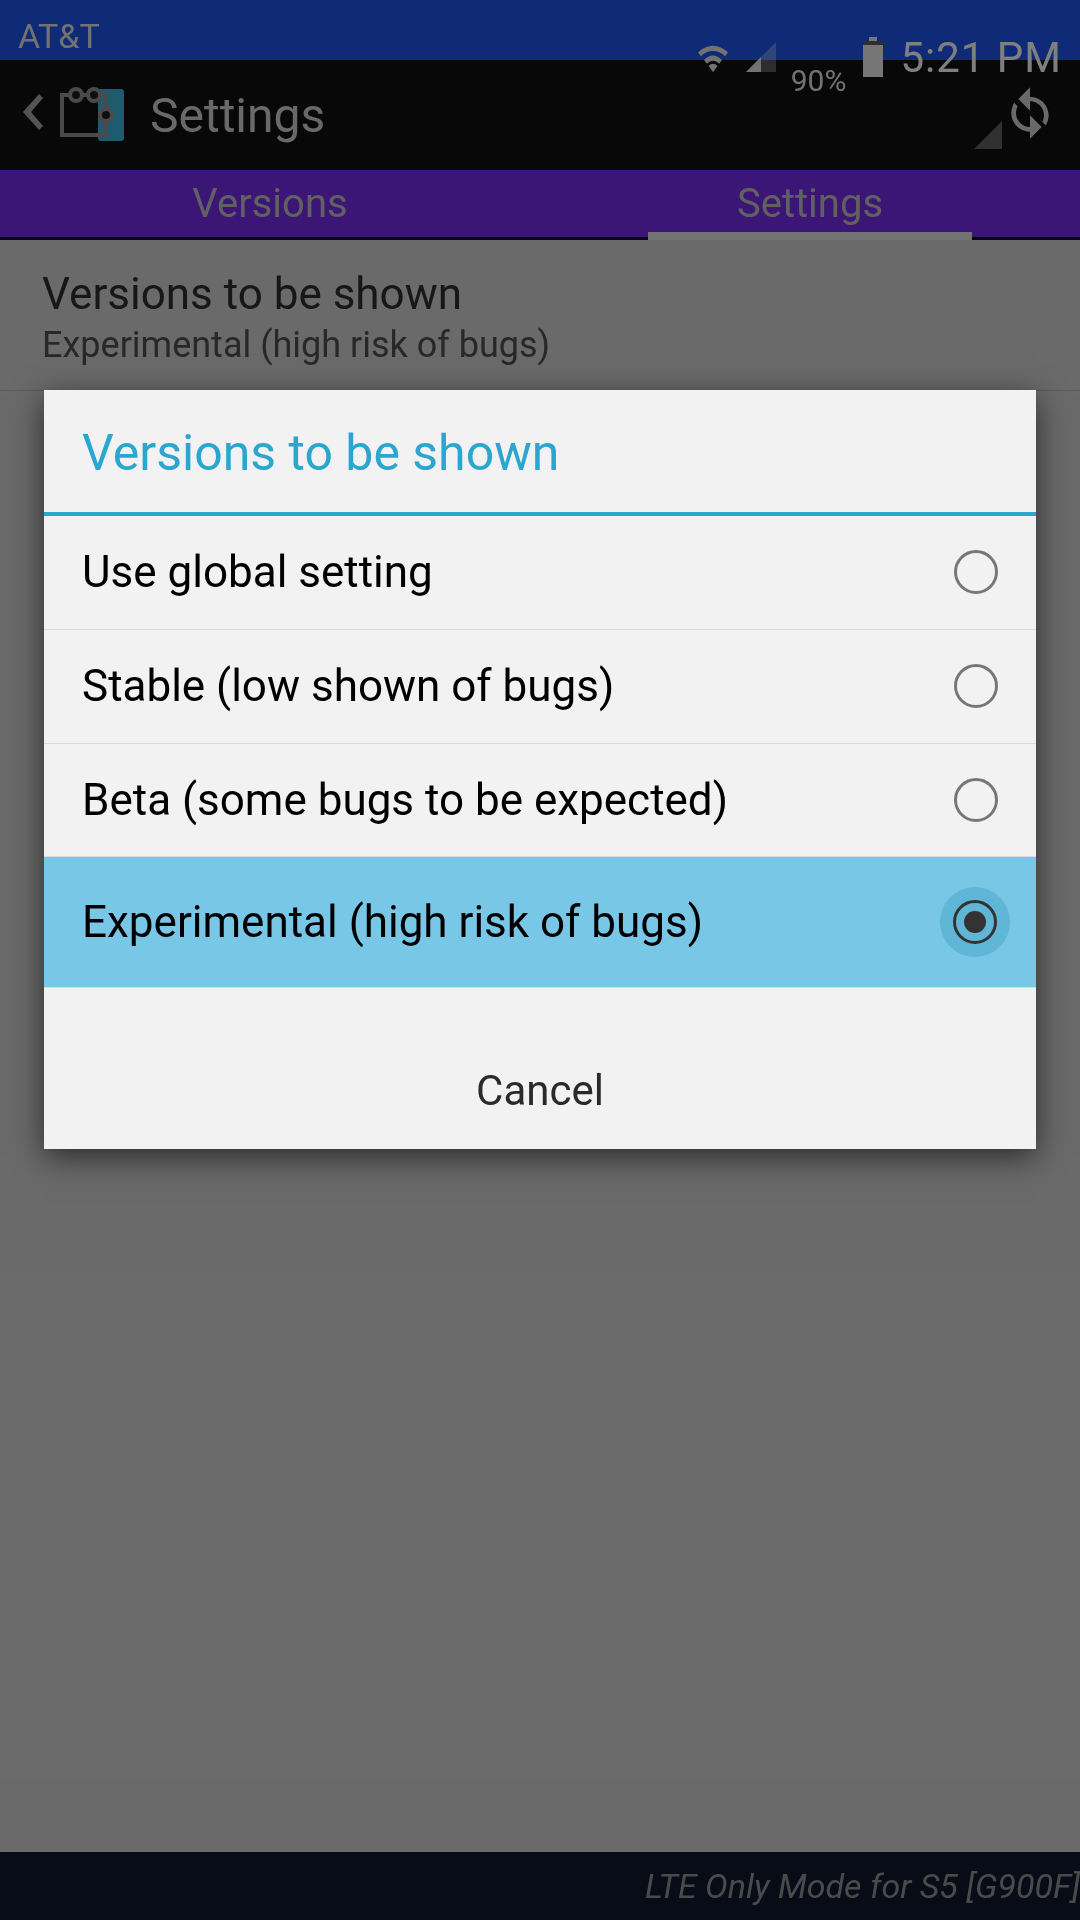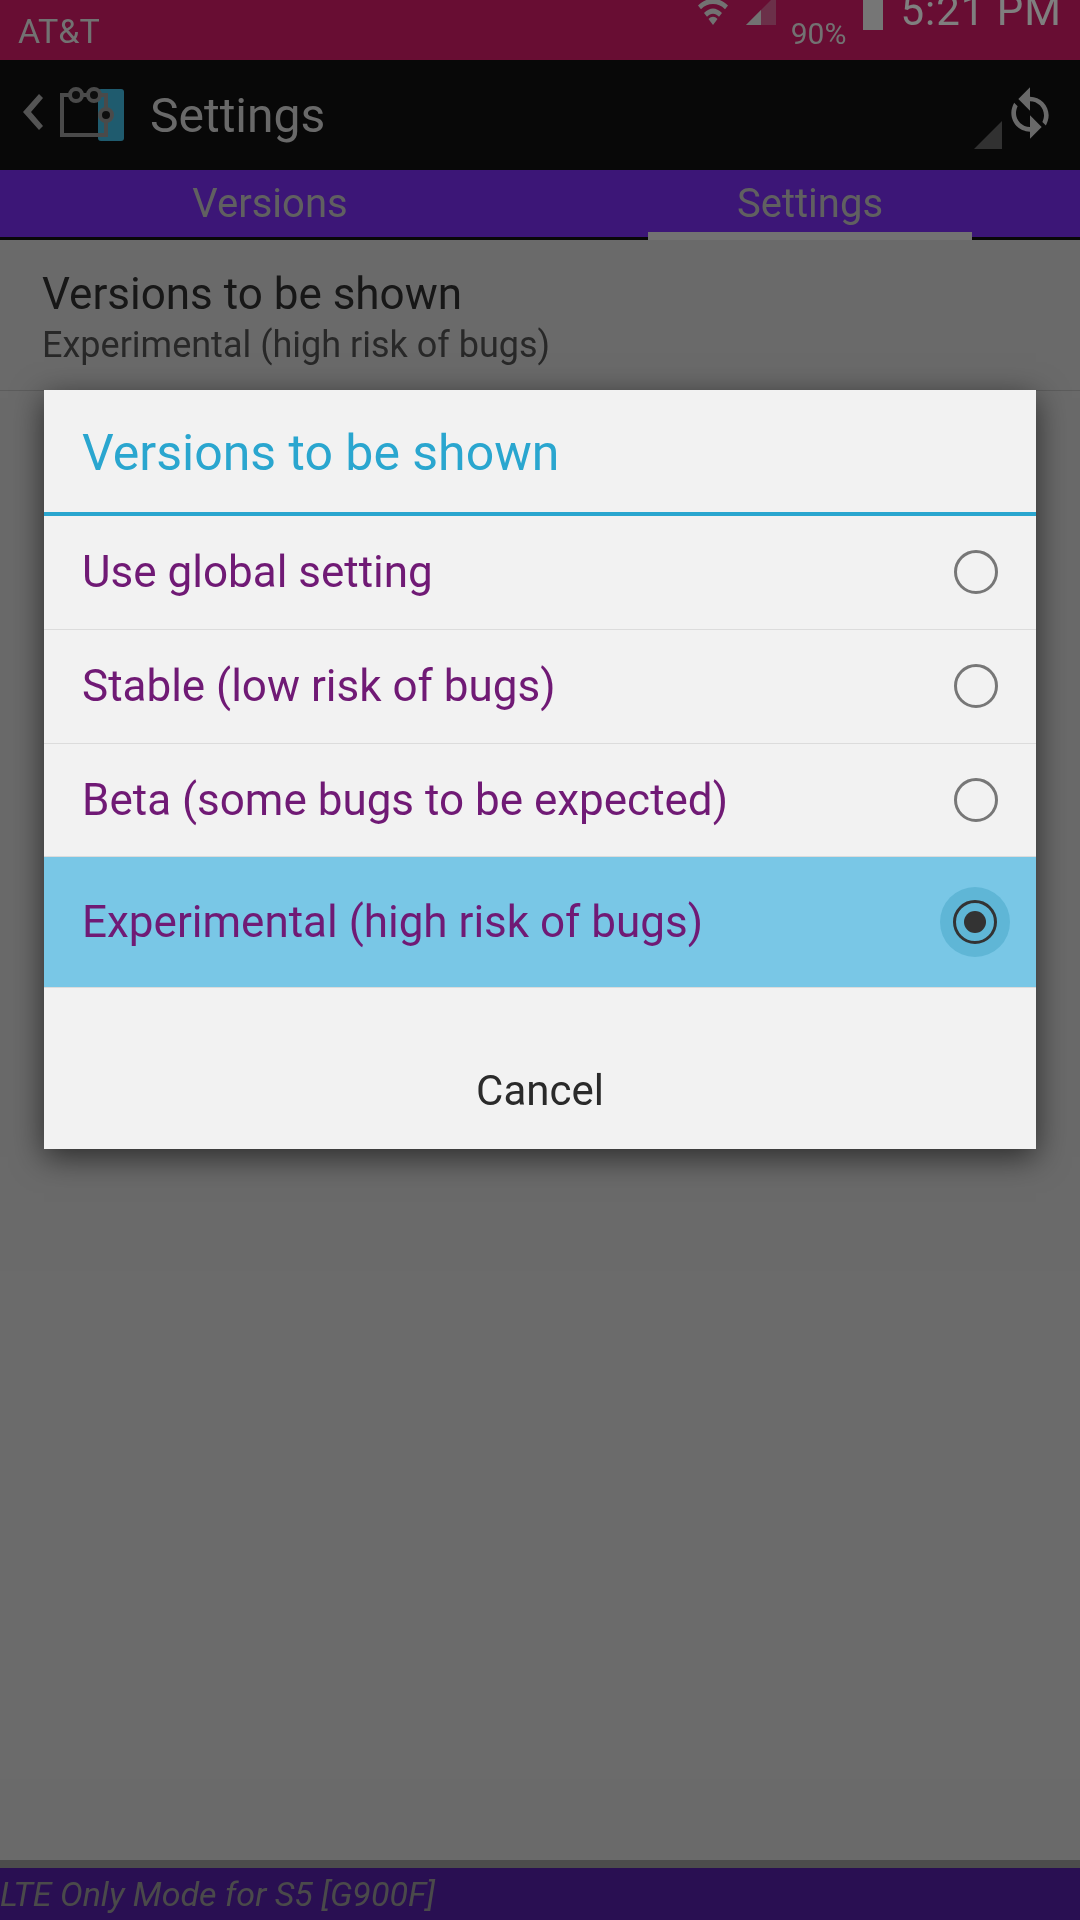--- a/index.html
+++ b/index.html
@@ -6,24 +6,24 @@
     body {
       width: 1080px;
       height: 1920px;
       background: #8a8a8a;
       font-family: Roboto, Arial, sans-serif;
       position: relative;
       overflow: hidden;
     }
     .statusbar {
       height: 60px;
-      background: #be185d;
+      background: #1d4ed8;
       display: flex;
-      align-items: flex-end;
-      padding: 9px 18px;
+      align-items: flex-start;
+      padding: 16px 18px;
       color: #e0e0e0;
       font-size: 34px;
     }
     .statusbar .carrier { flex: 1; color: #d0d0d0; }
     .statusbar .right { display: flex; align-items: center; gap: 14px; }
     .statusbar .wifi-icon, .statusbar .signal-icon, .statusbar .battery-icon {
       display: inline-flex; align-items: center; justify-content: center;
     }
     .statusbar .battpct { font-size: 30px; color: #d0d0d0; margin-top: 47px; }
     .statusbar .clock { font-size: 42px; color: #e8e8e8; letter-spacing: 1px; }
@@ -91,21 +91,21 @@
       font-size: 50px;
       padding: 34px 38px 30px 38px;
       font-weight: 400;
     }
     .dialog-divider { height: 4px; background: #2aa6cf; }
     .option {
       display: flex; align-items: center;
       padding: 30px 38px;
       border-bottom: 1px solid #dcdcdc;
     }
-    .option .label { font-size: 44px; color: #701a75; flex: 1; line-height: 1.2; padding-right: 20px;}
+    .option .label { font-size: 44px; color: #000000; flex: 1; line-height: 1.2; padding-right: 20px;}
     .option .radio {
       width: 44px; height: 44px; border: 3px solid #777; border-radius: 50%;
       position: relative; flex-shrink: 0;
     }
     .option.selected { background: #79c7e6; }
     .option.selected .radio-wrap {
       width: 70px; height: 70px; border-radius: 50%;
       background: #5fb6d6; display: flex; align-items: center; justify-content: center;
       margin-right: -12px;
     }
@@ -117,23 +117,23 @@
       width: 22px; height: 22px; background: #333; border-radius: 50%;
       transform: translate(-50%, -50%);
     }
     .dialog-button {
       text-align: center; font-size: 42px; color: #2a2a2a;
       padding: 34px 0;
       margin-top: 44px;
     }
 
     .bottomstrip {
-      position: absolute; bottom: 0; left: 0; right: 0; height: 52px;
-      background: #4c1d95; color: #888; font-style: italic;
-      display: flex; align-items: center; justify-content: flex-start;
+      position: absolute; bottom: 0; left: 0; right: 0; height: 68px;
+      background: #0f172a; color: #888; font-style: italic;
+      display: flex; align-items: center; justify-content: flex-end;
       font-size: 34px;
     }
   </style>
 </head>
 <body>
 
 <div class="statusbar">
   <span class="carrier">AT&amp;T</span>
   <span class="right">
     <span class="wifi-icon">
@@ -207,21 +207,21 @@
 
 <div class="dialog">
   <div class="dialog-title">Versions to be shown</div>
   <div class="dialog-divider"></div>
 
   <div class="option">
     <span class="label">Use global setting</span>
     <span class="radio"></span>
   </div>
   <div class="option">
-    <span class="label">Stable (low risk of bugs)</span>
+    <span class="label">Stable (low shown of bugs)</span>
     <span class="radio"></span>
   </div>
   <div class="option">
     <span class="label">Beta (some bugs to be expected)</span>
     <span class="radio"></span>
   </div>
   <div class="option selected">
     <span class="label">Experimental (high risk of bugs)</span>
     <span class="radio-wrap">
       <span class="radio"></span>

